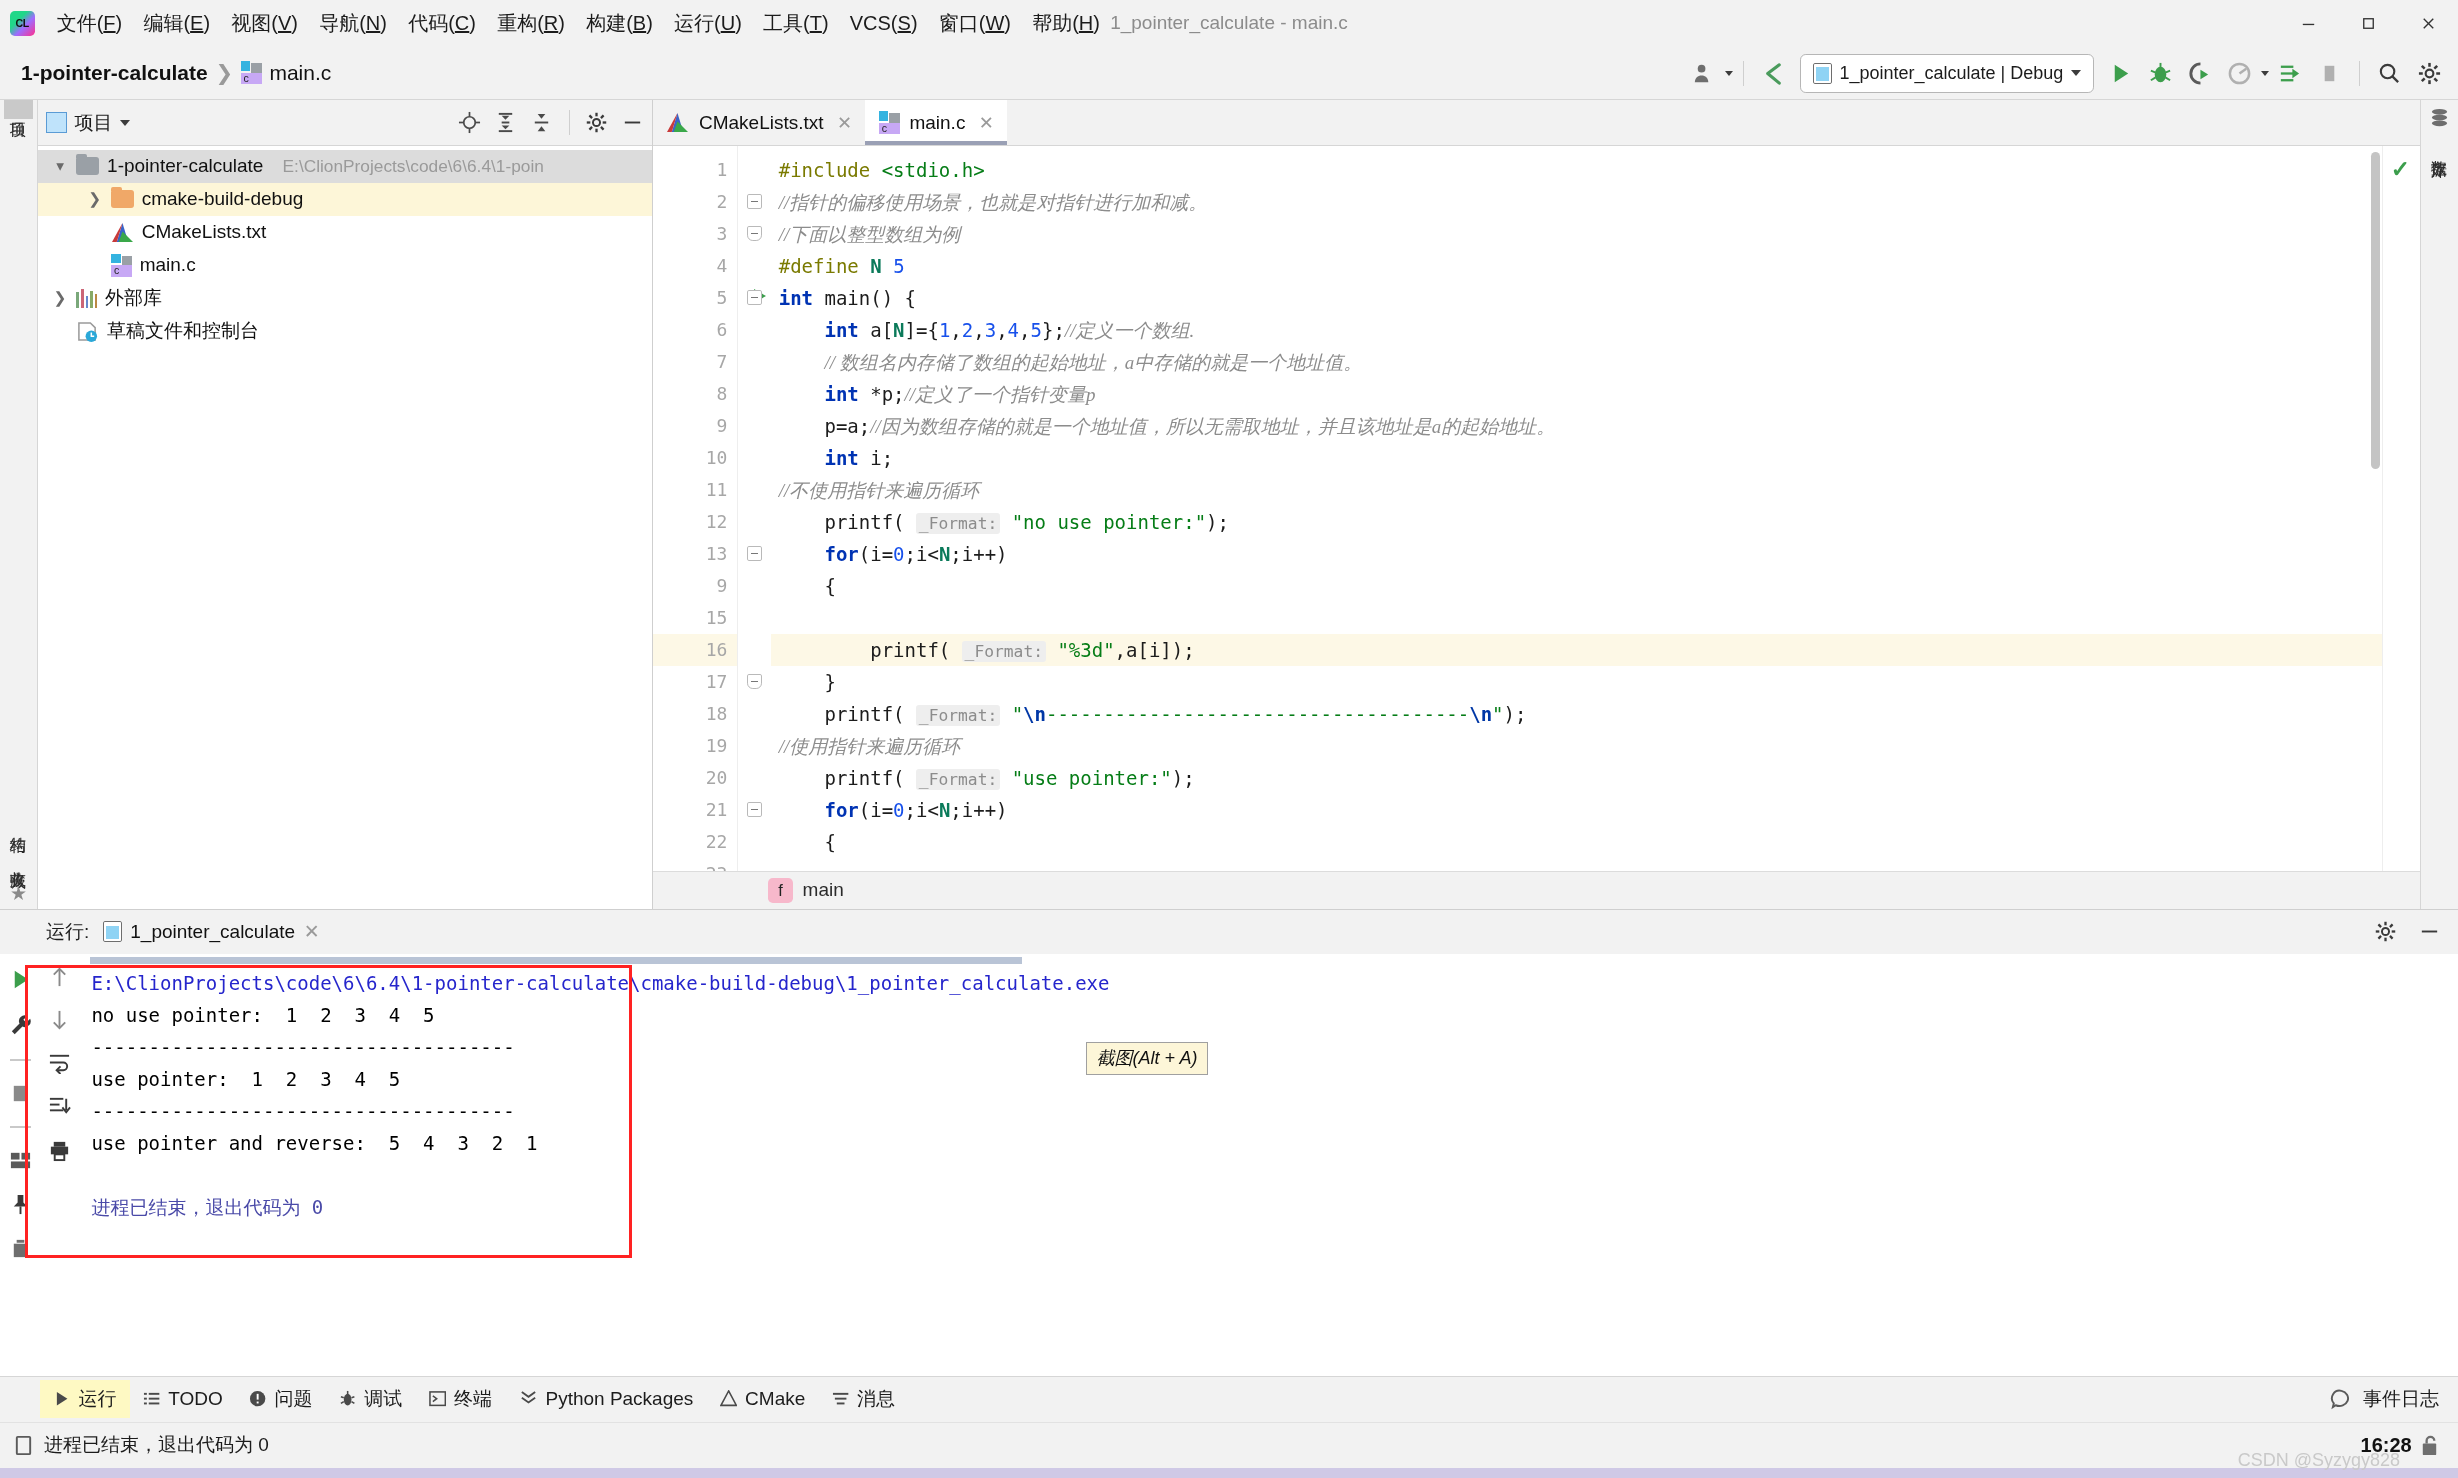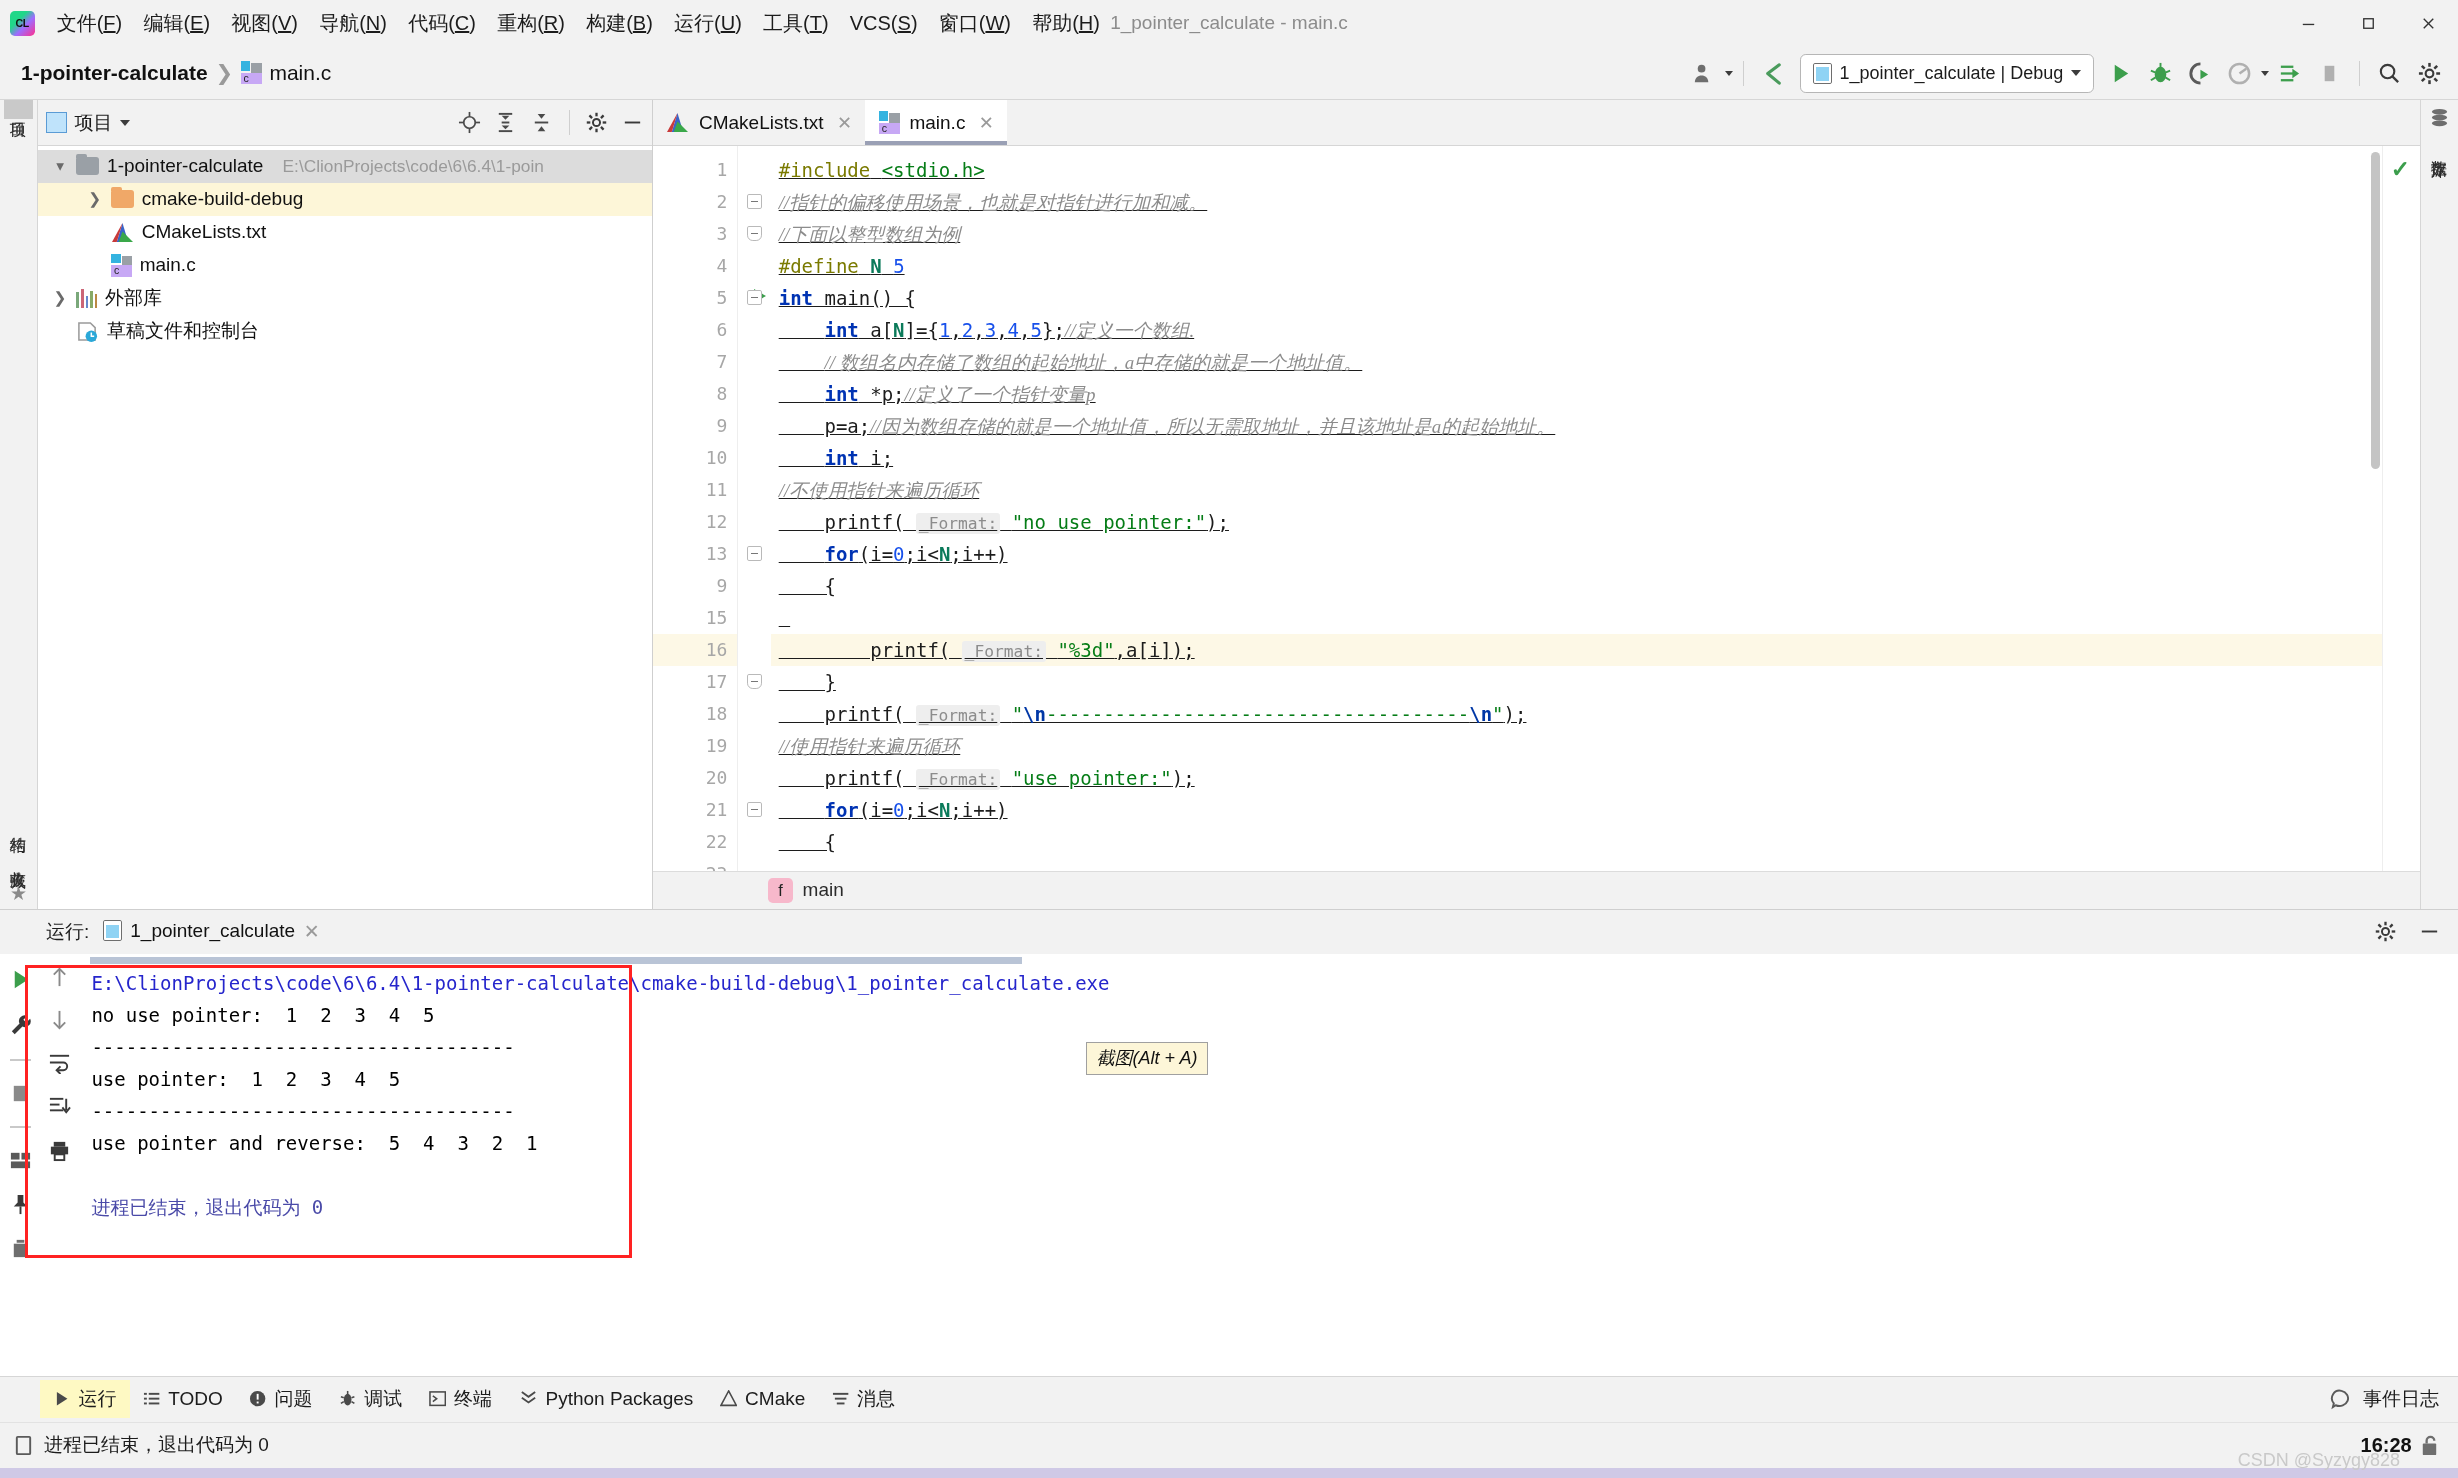--- a/index.html
+++ b/index.html
@@ -128,21 +128,21 @@
   .gutter .ln.cur { background:#fdf8e6; }
   .gutter .runmark { position:absolute; right:-29px; top:7.7px; width:0;height:0;
      border-top:7.7px solid transparent;border-bottom:7.7px solid transparent;border-left:12.5px solid #3c9e4c;}
   .foldcol { width: 33px; flex:0 0 33px; background:#fff; padding-top:7.7px; }
   .foldcol .fl { height:32px; display:flex; align-items:center; justify-content:center; }
   .fold-box { width:14.4px;height:14.4px;border:1px solid #b9b9b9;border-radius:1.9px;position:relative;background:#fff;}
   .fold-box::after{content:"";position:absolute;left:2.9px;right:2.9px;top:5.8px;height:1px;background:#777;}
   .fold-box.tail{ border-radius:1.9px 1.9px 5.8px 5.8px; }
   .code {
     flex:1 1 auto; padding-top:7.7px; font-family:"DejaVu Sans Mono", monospace;
-    font-size:19px; color:#1c1c1c; position:relative; overflow:hidden; min-width:0;text-decoration:underline;
+    font-size:19px; color:#1c1c1c; position:relative; overflow:hidden; min-width:0;
   }
   .cl { height:32px; line-height:32px; white-space:pre; padding-left: 7.7px; }
   .cl.cur { background:#fdf8e6; }
   .kw { color:#0033b3; font-weight:bold; }
   .macro { color:#7a7a00; }
   .macroname { color:#0b7a5a; font-weight:bold;}
   .str { color:#067d17; }
   .num { color:#1750eb; }
   .cmt { color:#8c8c8c; font-style:italic; font-family:"Liberation Serif", serif; }
   .param { background:#eeeeee; color:#8c8c8c; font-size:16.3px; border-radius:2.9px; padding:1px 2.9px;}
@@ -157,21 +157,21 @@
   .crumb-bottom .nm { font-size:19px;color:#2b2b2b;}
 
   
   .rrail { width:38px; flex:0 0 38px; background:#f2f2f2; border-left:1px solid #d6d6d6; display:flex; flex-direction:column; align-items:center; padding-top:7.7px; gap:5.8px;}
   .rrail .rail-tab { writing-mode: vertical-rl; }
 
   
   .runwin { flex: 0 0 467px; display:flex; flex-direction:column; background:#fff; border-top:1px solid #cfcfcf;}
   .rw-head { height:44px; flex:0 0 44px; background:#f2f2f2; display:flex; align-items:center; gap:13.4px; padding-left:46px; position:relative;}
   .rw-head .lbl { font-size:19px; color:#1c1c1c;}
-  .rw-tab { display:flex; gap:8.6px; font-size:19px; color:#111;}
+  .rw-tab { display:flex; align-items:center; gap:8.6px; font-size:19px; color:#111;}
   .rw-head-right { position:absolute; right:17.3px; display:flex; align-items:center; gap:21px;}
   .rw-body { flex:1 1 auto; display:flex; min-height:0; position:relative;}
   .rw-left-tb { width: 40px; flex:0 0 40px; display:flex; flex-direction:column; align-items:center; padding-top:13.4px; gap:21px; background:#fff;}
   .rw-left-tb2 { width: 38px; flex:0 0 38px; display:flex; flex-direction:column; align-items:center; padding-top:13.4px; gap:21px; background:#fff;}
   .console {
     flex:1 1 auto; position:relative; background:#fff; overflow:hidden; padding: 13.4px 0 0 13.4px;
     font-family:"DejaVu Sans Mono", monospace; font-size:19px;
   }
   .console .line { height:32px; line-height:32px; white-space:pre; }
   .console .path { color:#2525cc; }

